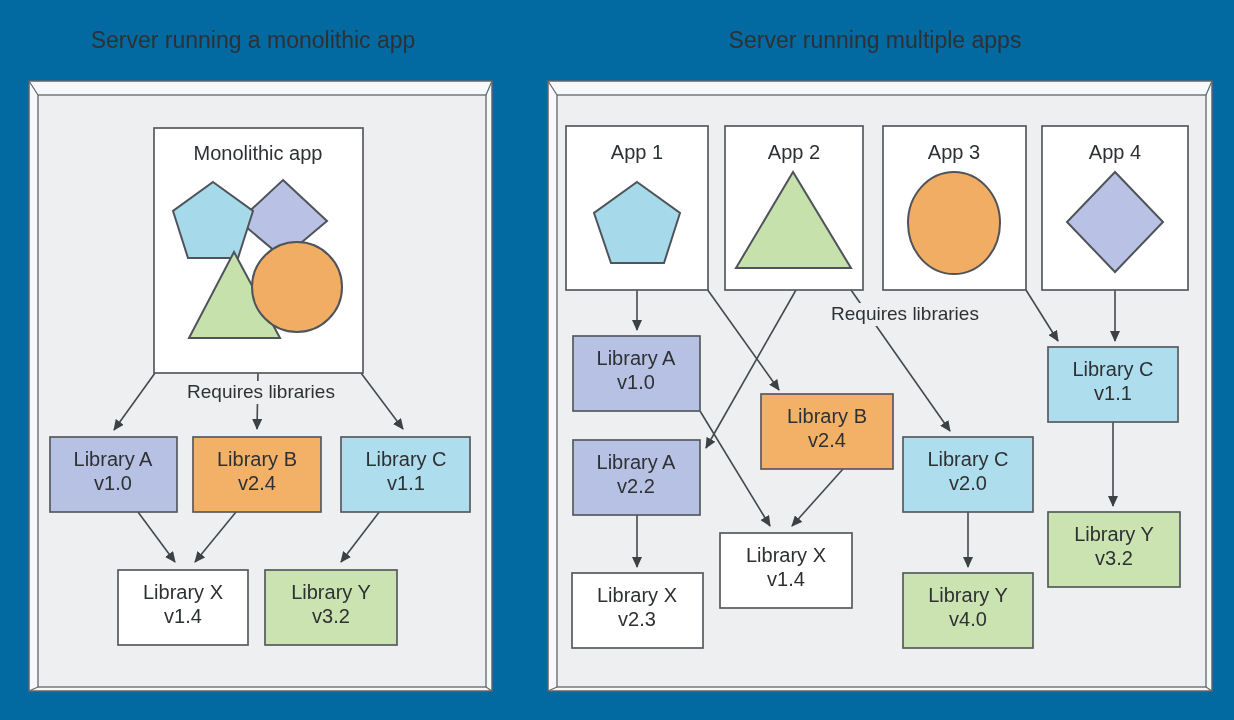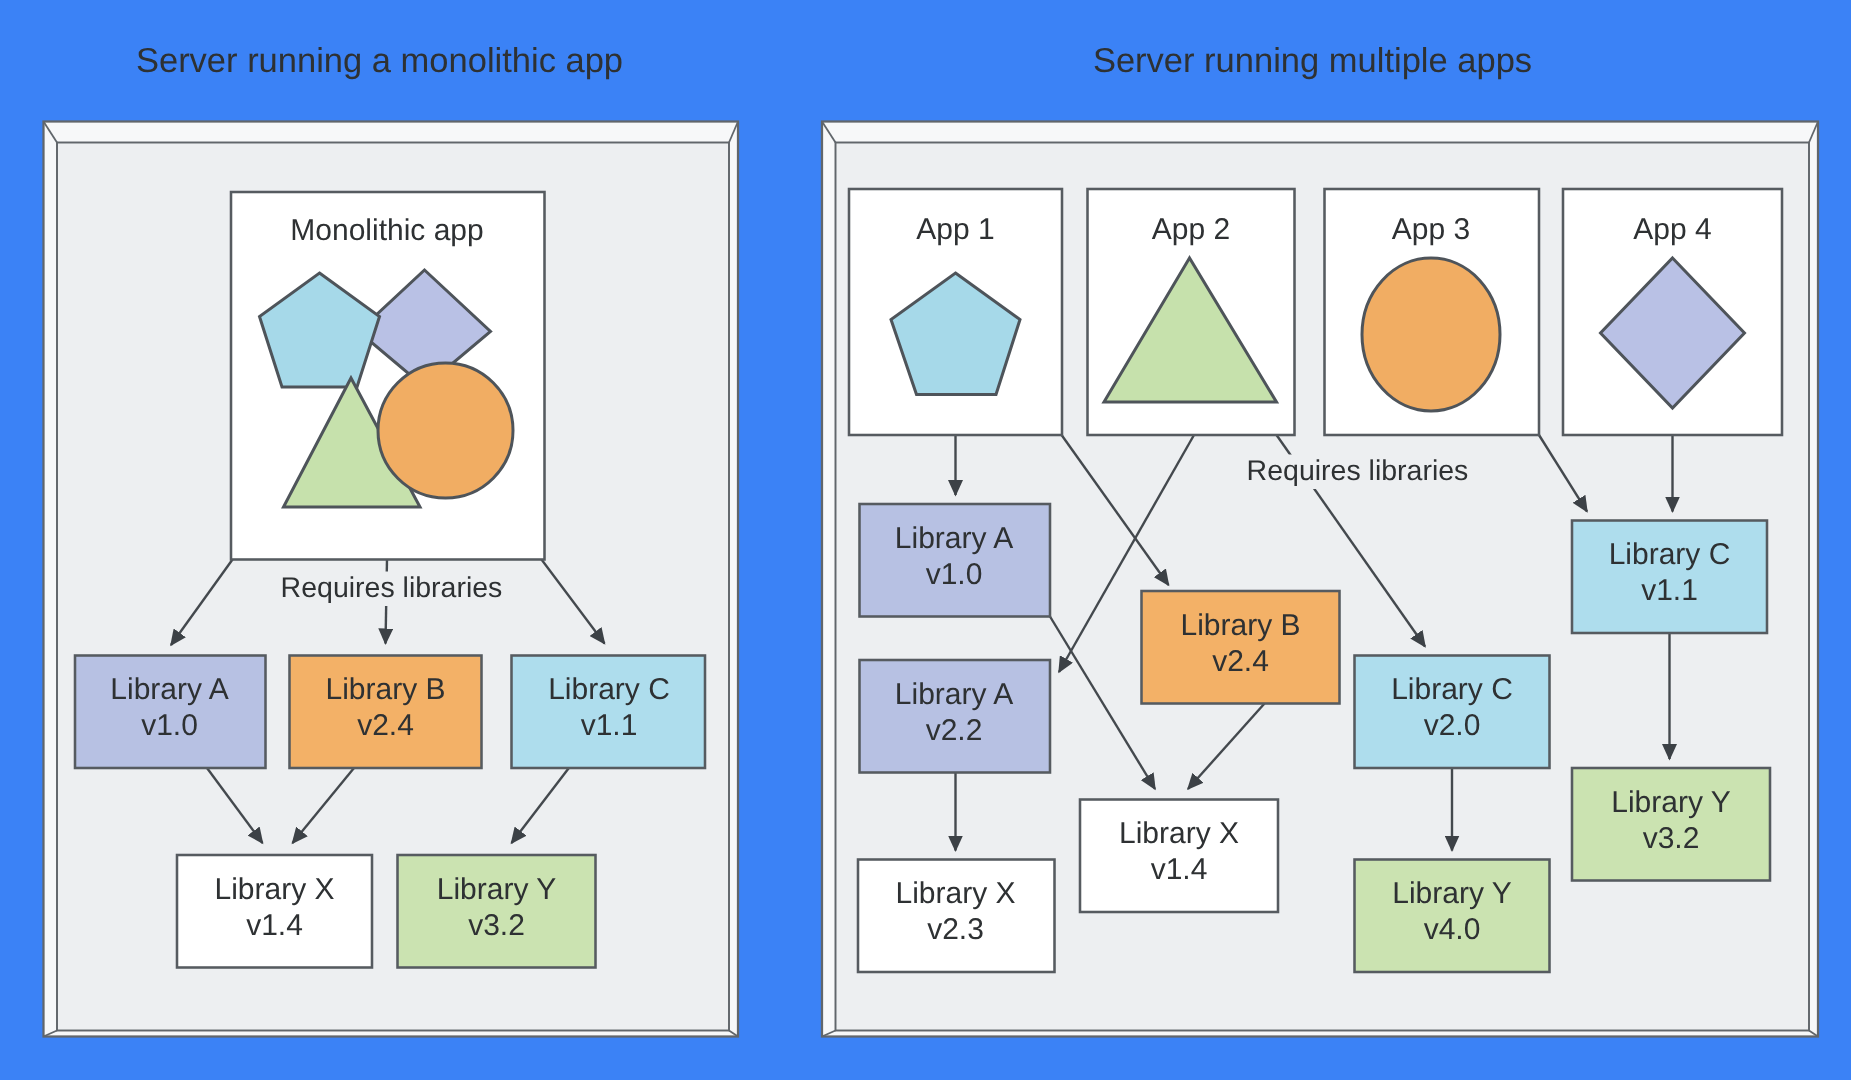--- a/index.html
+++ b/index.html
@@ -1,16 +1,16 @@
 <!DOCTYPE html>
 <html><head>
 <meta charset="utf-8">
 <style>
   html,body{margin:0;padding:0;background:#ffffff;}
-  .canvas{position:relative;width:1234px;height:720px;background:#3b82f6;overflow:hidden;}
+  .canvas{position:relative;width:1234px;height:720px;background:#0369a1;overflow:hidden;}
   svg{position:absolute;left:0;top:0;}
   svg text{font-family:"Liberation Sans","DejaVu Sans",sans-serif;fill:#2e3133;}
   .t-title{font-size:23px;text-anchor:middle;}
   .t-node{font-size:20px;text-anchor:middle;}
   .t-app{font-size:20px;text-anchor:middle;}
   .t-req{font-size:19px;text-anchor:middle;}
   .slab{fill:#f7f8f9;stroke:#61666b;stroke-width:1.5;}
   .slab-face{fill:#edeff1;stroke:#61666b;stroke-width:1.3;}
   .mitre{stroke:#61666b;stroke-width:1.2;}
   .node{stroke:#565b60;stroke-width:1.7;}

